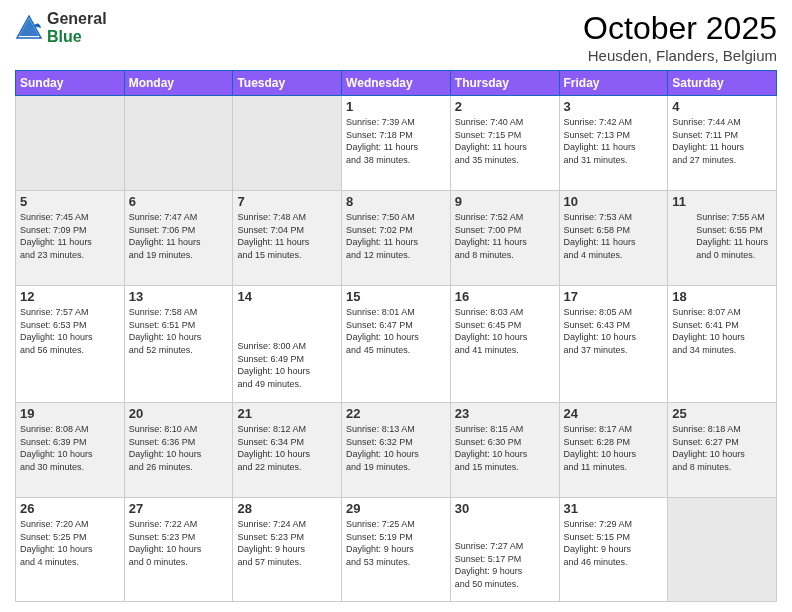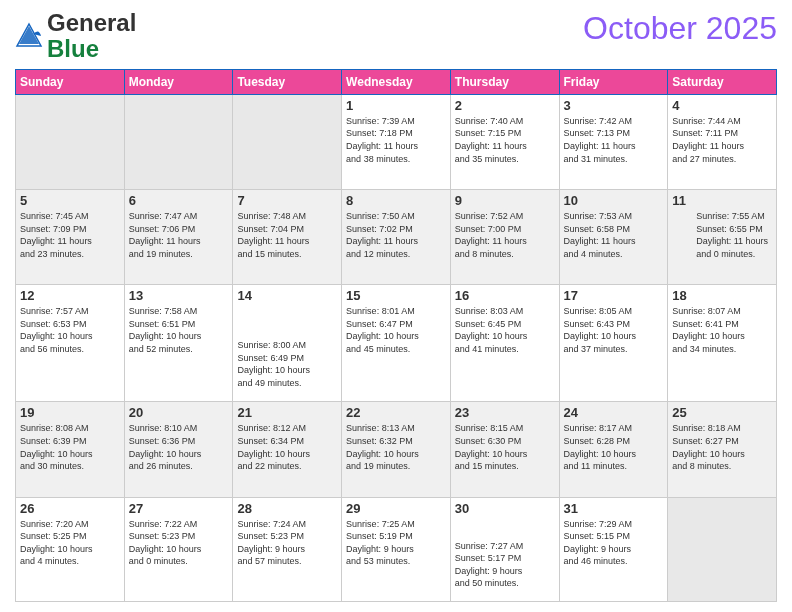--- a/index.html
+++ b/index.html
@@ -22,51 +22,51 @@
       justify-content: space-between;
       align-items: flex-start;
       margin-bottom: 6px;
     }
     .logo {
       display: flex;
       align-items: center;
       gap: 4px;
     }
     .logo-text {
-      font-size: 24px;
+      font-size: 16px;
       font-weight: bold;
       line-height: 1.1;
     }
     .logo-general { color: #333; }
     .logo-blue { color: #15803d; }
     .logo-icon {
       width: 28px;
       height: 28px;
     }
     .title-block {
       text-align: right;
     }
     .month-title {
       font-size: 32px;
       font-weight: normal;
-      color: #8b5cf6;
+      color: #000000;
     }
     .location {
       font-size: 15px;
       color: #444;
     }
     .calendar {
       flex: 1;
       border: 1px solid #ccc;
       border-collapse: collapse;
       width: 100%;
       table-layout: fixed;
     }
     .calendar thead tr {
-      background: #ec4899;
+      background: #8b5cf6;
     }
     .calendar thead th {
       color: #fff;
       font-size: 12px;
       font-weight: bold;
       padding: 5px 4px;
       text-align: left;
       border: 1px solid #1565c0;
     }
     .calendar tbody tr {
@@ -118,20 +118,21 @@
         <path d="M14 2 L26 24 L2 24 Z" fill="none" stroke="#1565c0" stroke-width="1.5"></path>
         <path d="M18 12 Q24 6 26 14" fill="#1565c0" stroke="none"></path>
       </svg>
       <div class="logo-text">
         <span class="logo-general">General</span><br>
         <span class="logo-blue">Blue</span>
       </div>
     </div>
     <div class="title-block">
       <div class="month-title">October 2025</div>
+      <div class="location">Heusden, Flanders, Belgium</div>
     </div>
   </div>
 
   <table class="calendar">
     <thead>
       <tr>
         <th>Sunday</th>
         <th>Monday</th>
         <th>Tuesday</th>
         <th>Wednesday</th>

